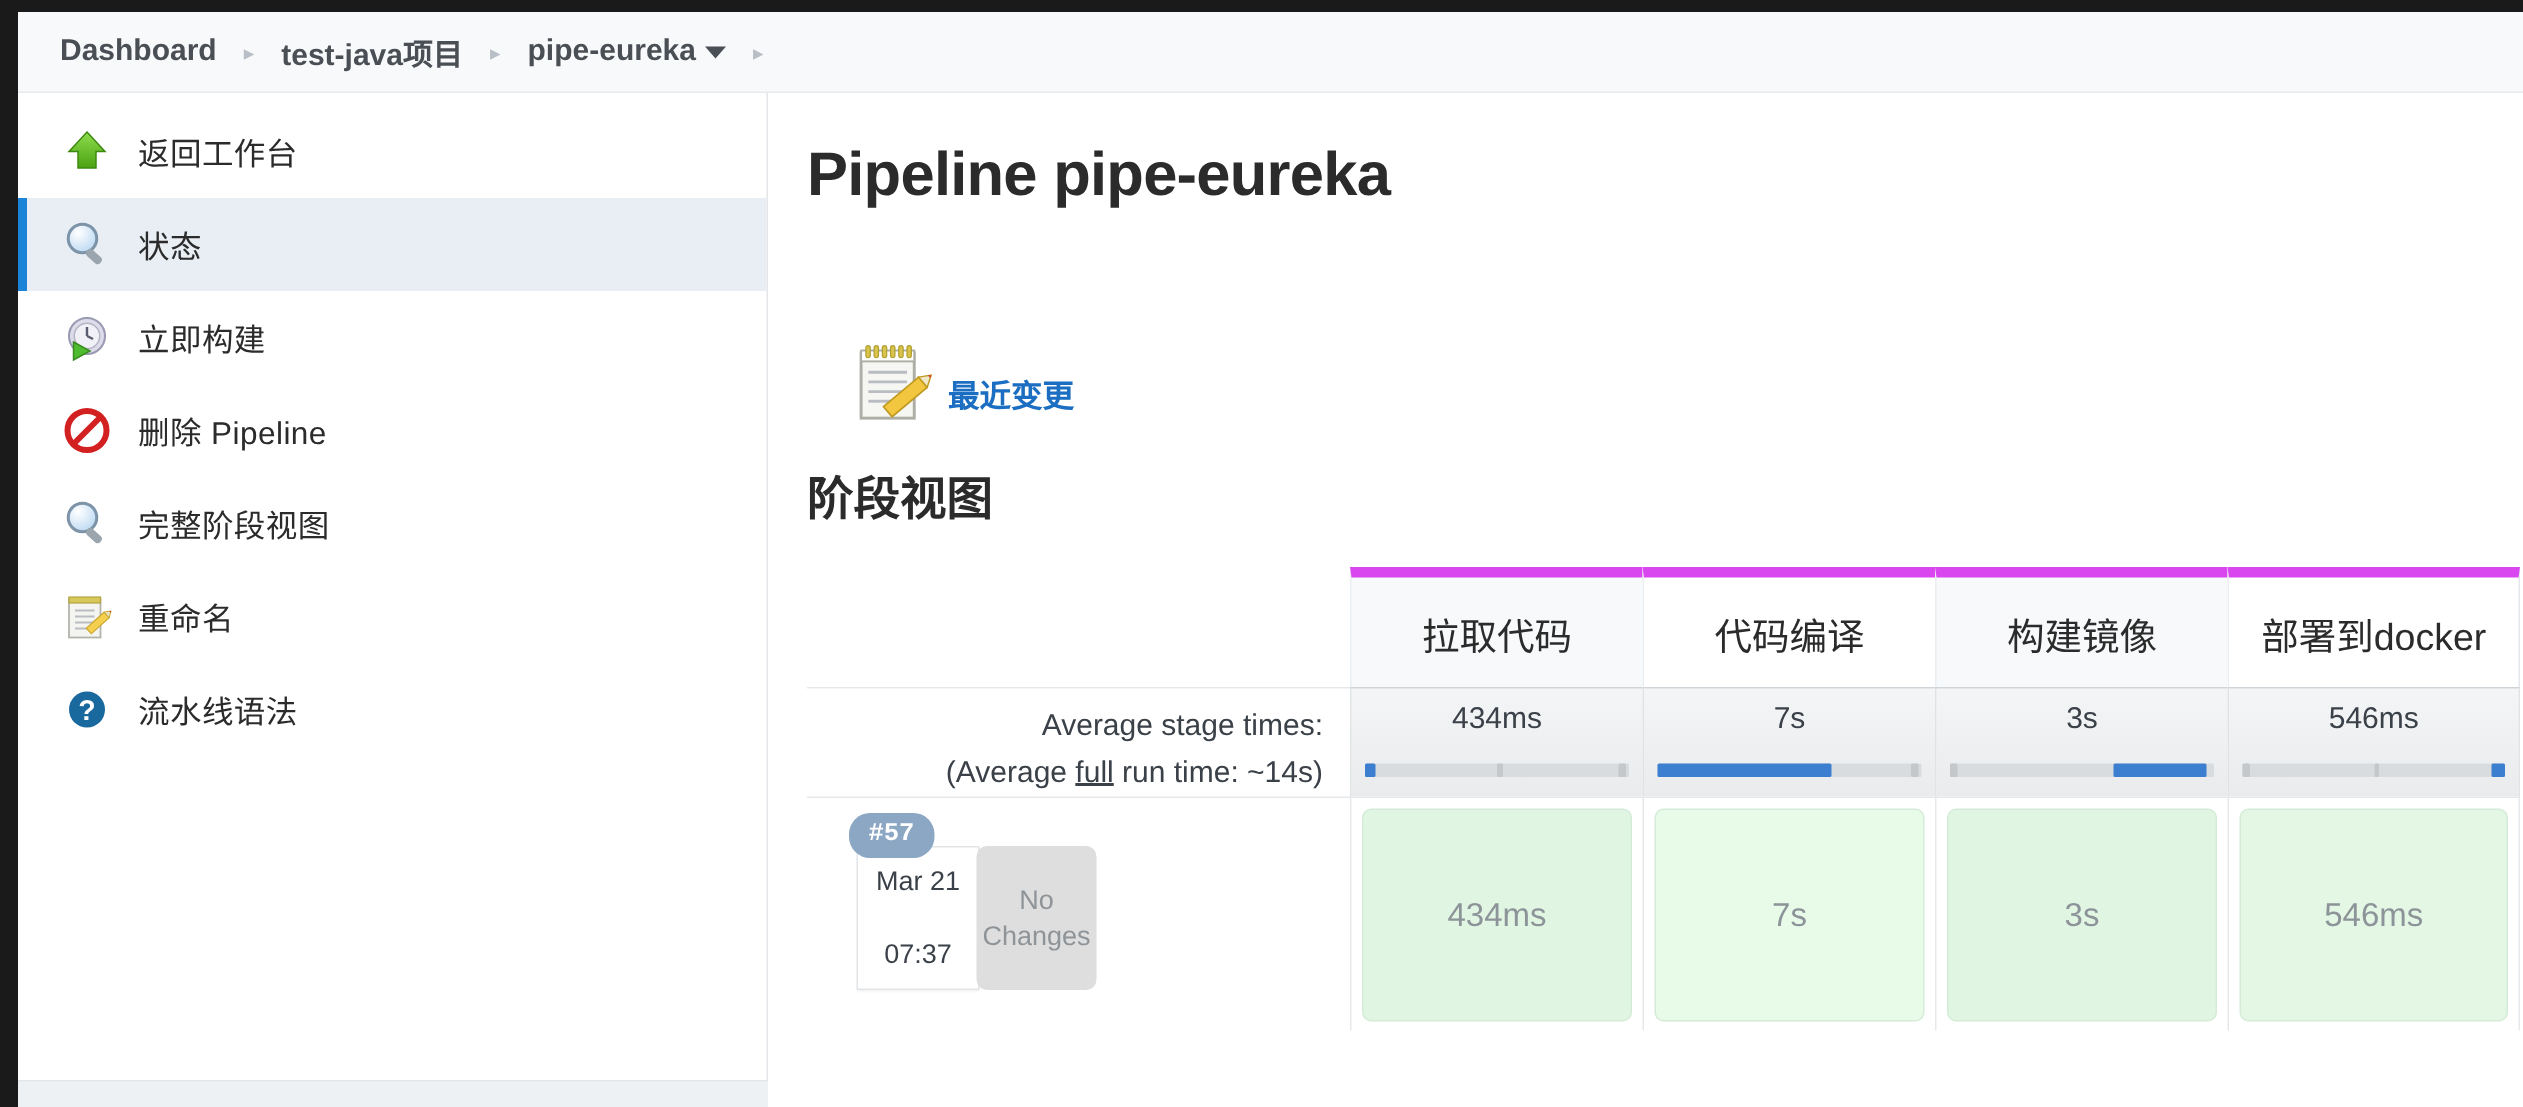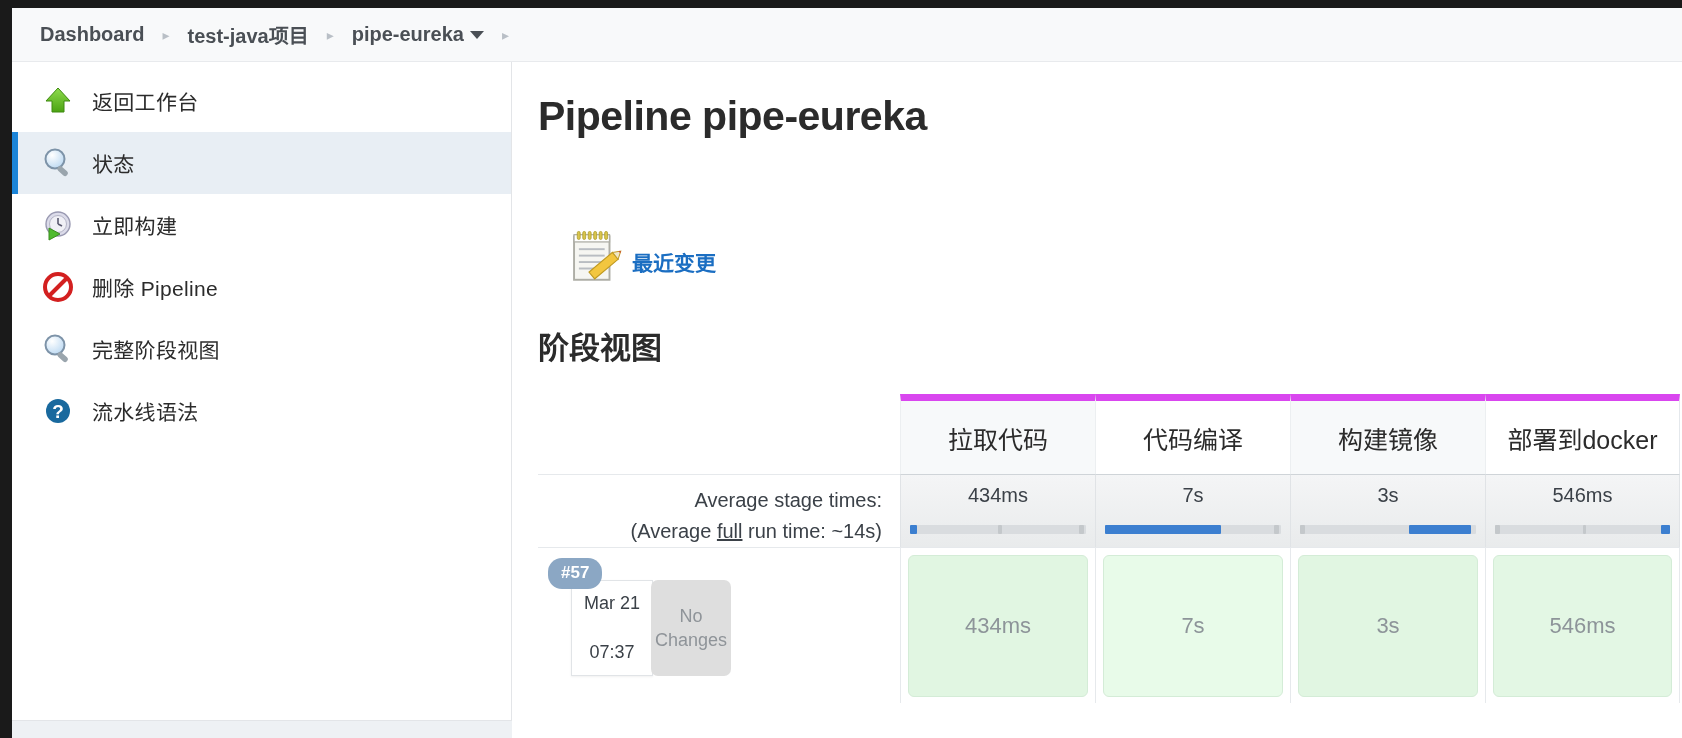--- a/index.html
+++ b/index.html
@@ -94,21 +94,21 @@
   #recent-changes-row {
     display:flex; align-items:flex-end;
     margin-top:86px; margin-left:28px;
     height:62px;
   }
   #recent-changes-link {
     color:#1b6ec2; font-size:21px; font-weight:bold;
     text-decoration:none; margin-left:8px; margin-bottom:10px;text-align:right;
   }
   #stage-view-title {
-    font-size:31px; font-weight:bold; margin:36px 0 0 0; color:#2b2b2b;
+    font-size:31px; font-weight:bold; margin:20px 0 0 0; color:#2b2b2b;
   }
 
   
   #stage-table {
     margin-top:26px;
     width:1142px;
     border-collapse:separate;
     border-spacing:0;
     table-layout:fixed;
     font-size:19px;
@@ -165,26 +165,27 @@
   }
 
   td.run-label {
     vertical-align:top;
     background:#ffffff;
     border-top:1px solid #e6e9ec;
     padding:0; position:relative;
     height:156px;
   }
   .run-badge {
-    position:absolute; left:10px; top:10px;
+    position:absolute; left:28px; top:10px;
     background:#8ba7c4; color:#ffffff;
     font-size:17px; font-weight:bold;
     padding:5px 13px 6px 13px;
     border-radius:14px;
     z-index:3;
+    font-family:Liberation Mono, monospace;
   }
   .run-meta {
     position:absolute; left:33px; top:32px;
     display:flex; align-items:stretch; z-index:2;
   }
   .run-date {
     background:#ffffff;
     border:1px solid #e1e4e7;
     width:82px;
     padding:12px 0 12px 0;
@@ -317,20 +318,40 @@
                   <stop offset="1" stop-color="#bcd9f2"></stop>
             </radialGradient>
               </defs>
             <circle cx="15" cy="14" r="9.5" fill="url(#gLens2)" stroke="#7d93a8" stroke-width="2"></circle>
             <rect x="20" y="20" width="12" height="5.5" rx="2.5" fill="#9aa5ad" transform="rotate(42 20 20)"></rect>
           </svg>
         </span>
         <span class="side-lbl">完整阶段视图</span>
       </a>
 
+      <a class="side-item" href="#">
+        <span class="side-ico">
+          <svg width="36" height="36" viewBox="0 0 36 36">
+            <rect x="6" y="6" width="21" height="26" fill="#f4f4f0" stroke="#b4b4ac" stroke-width="1.2"></rect>
+            <rect x="6" y="5" width="21" height="4" fill="#d8c85a" stroke="#b4a440" stroke-width="0.8"></rect>
+            <g stroke="#b9bdc2" stroke-width="1.3">
+              <line x1="10" y1="14" x2="23" y2="14"></line>
+                <line x1="10" y1="18" x2="23" y2="18"></line>
+              <line x1="10" y1="22" x2="23" y2="22"></line>
+                <line x1="10" y1="26" x2="19" y2="26"></line>
+            </g>
+            <g transform="rotate(-42 24 24)">
+              <rect x="18" y="21" width="16" height="5" fill="#f5cf4e" stroke="#c9a62f" stroke-width="0.8"></rect>
+              <polygon points="34,21 38,23.5 34,26" fill="#e8e0c0" stroke="#c9a62f" stroke-width="0.6"></polygon>
+              <polygon points="37,22.7 38,23.5 37,24.3" fill="#d04040"></polygon>
+            </g>
+          </svg>
+        </span>
+        <span class="side-lbl">重命名</span>
+      </a>
 
       <a class="side-item" href="#">
         <span class="side-ico">
           <svg width="36" height="36" viewBox="0 0 36 36">
             <circle cx="18" cy="18" r="12" fill="#19699e"></circle>
             <text x="18" y="25" text-anchor="middle" font-family="Liberation Sans, sans-serif" font-size="19" font-weight="bold" fill="#ffffff">?</text>
           </svg>
         </span>
         <span class="side-lbl">流水线语法</span>
       </a>

